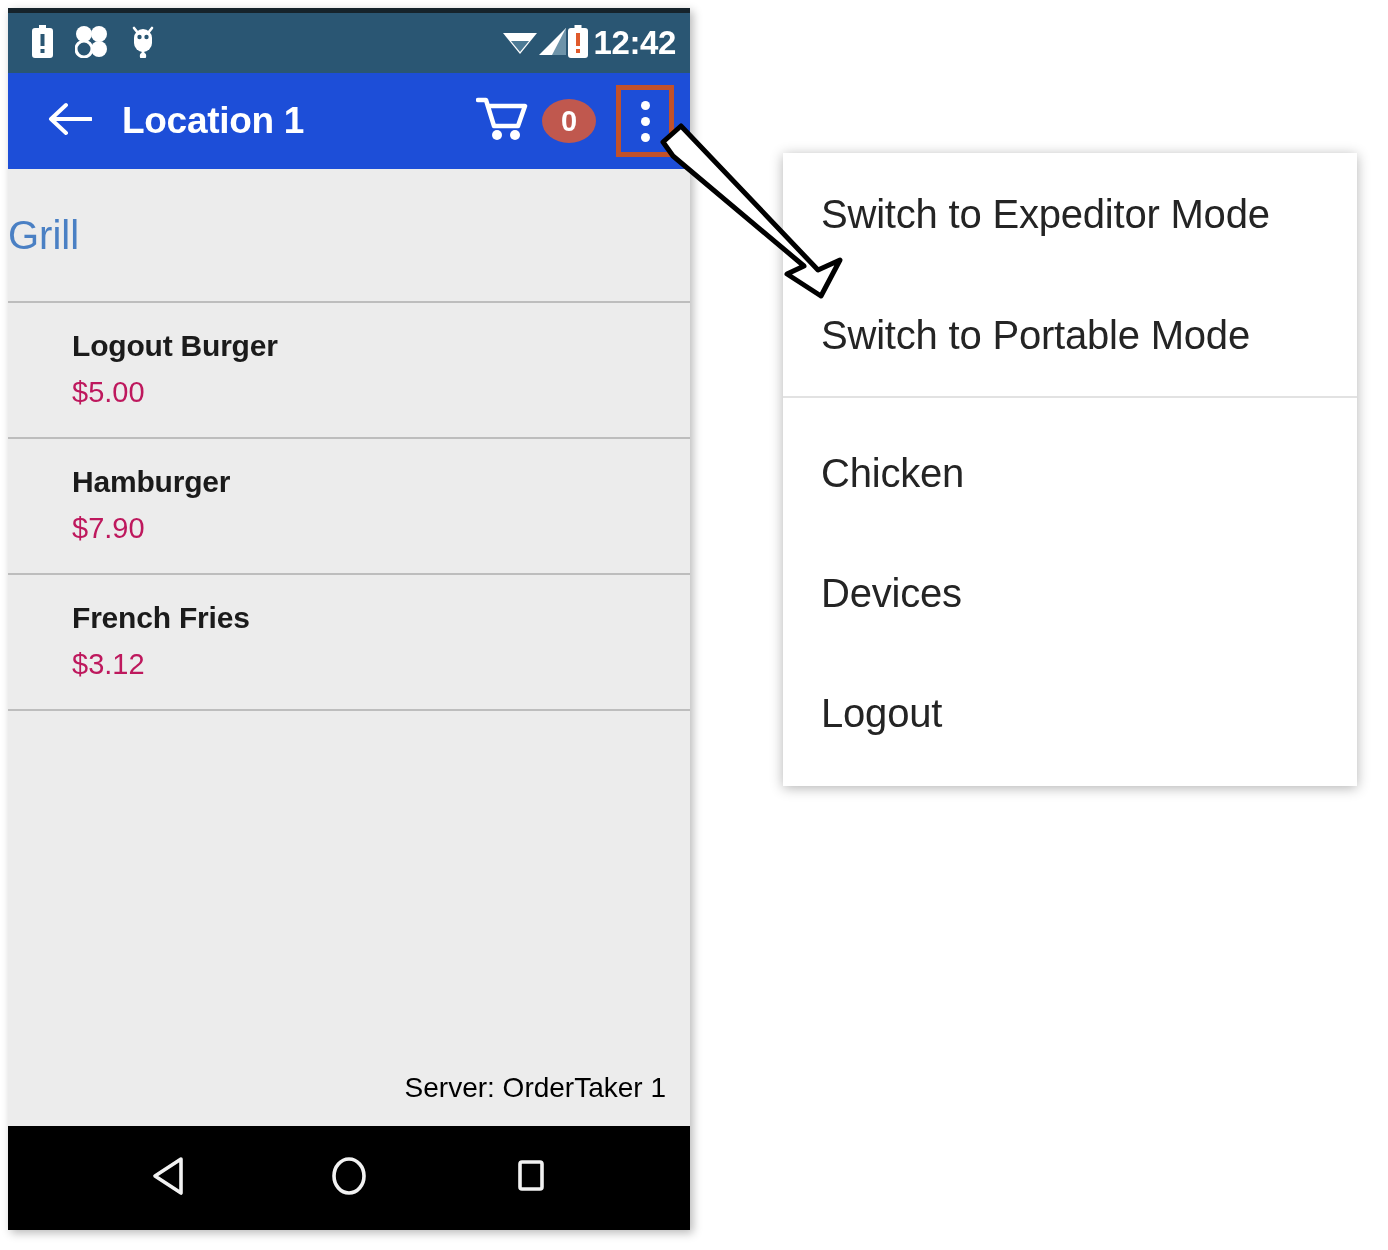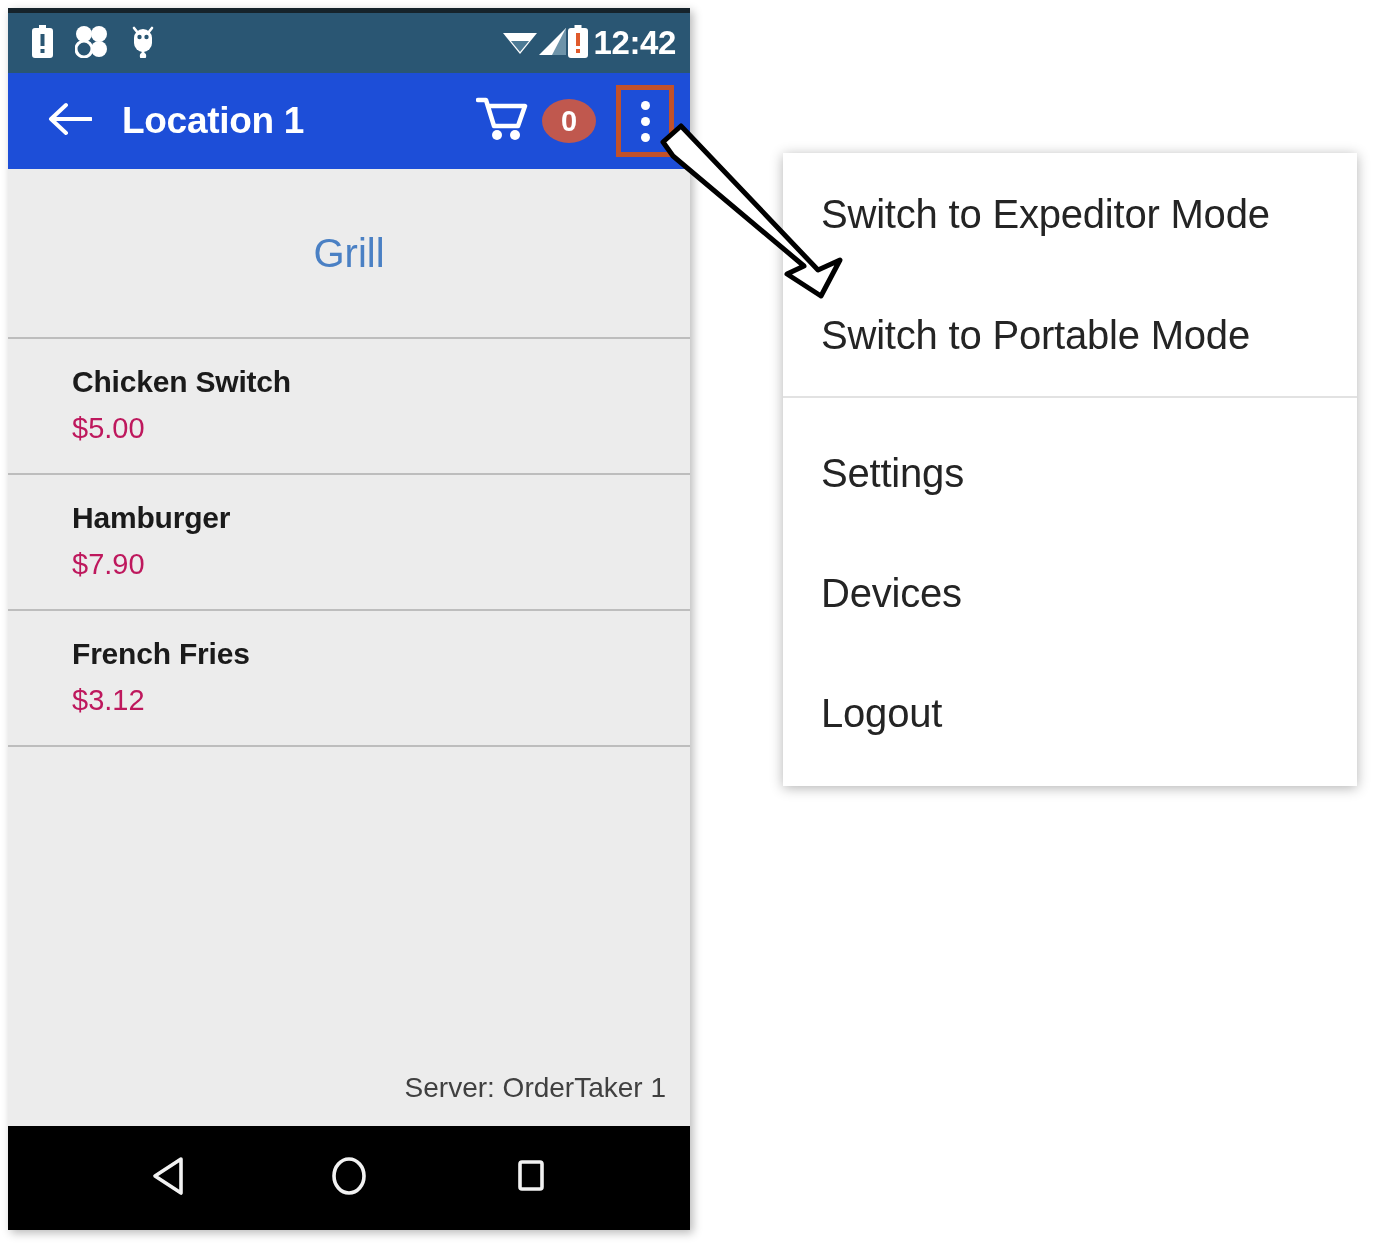--- a/index.html
+++ b/index.html
@@ -95,24 +95,23 @@
   }
   .dot { width: 9px; height: 9px; border-radius: 50%; background: #ffffff; }
 
   
   .content {
     position: relative;
     height: 957px;
     background: #ececec;
   }
   .category-header {
-    height: 170px;
-    display: flex;
-    align-items: center;
-    justify-content: center;
+    height: 134px;
+    display: flex;
+    align-items: center;
     border-bottom: 2px solid #bdbdbd;
   }
   .category-header-text {
     color: #4a80c4;
     font-size: 40px;
   }
   .menu-item {
     height: 136px;
     padding: 26px 0 0 64px;
     border-bottom: 2px solid #bdbdbd;
@@ -126,21 +125,21 @@
   .item-price {
     font-size: 29px;
     color: #be185d;
     margin-top: 13px;
   }
   .server-line {
     position: absolute;
     right: 24px;
     bottom: 22px;
     font-size: 28px;
-    color: #404040;
+    color: #000000;
   }
 
   
   .nav-bar {
     height: 104px;
     background: #000000;
     display: flex;
     align-items: center;
     justify-content: space-around;
     padding: 0 70px;
@@ -267,21 +266,21 @@
         </div>
       </div>
     </div>
 
     <div class="content">
       <div class="category-header">
         <span class="category-header-text">Grill</span>
       </div>
 
       <div class="menu-item">
-        <div class="item-name">Chicken Switch</div>
+        <div class="item-name">Logout Burger</div>
         <div class="item-price">$5.00</div>
       </div>
       <div class="menu-item">
         <div class="item-name">Hamburger</div>
         <div class="item-price">$7.90</div>
       </div>
       <div class="menu-item">
         <div class="item-name">French Fries</div>
         <div class="item-price">$3.12</div>
       </div>
@@ -308,21 +307,21 @@
     </div>
 
   </div>
 
   <div id="popup-menu">
     <div class="menu-group g1">
       <div class="menu-entry">Switch to Expeditor Mode</div>
       <div class="menu-entry">Switch to Portable Mode</div>
     </div>
     <div class="menu-group g2 group-2">
-      <div class="menu-entry">Settings</div>
+      <div class="menu-entry">Chicken</div>
       <div class="menu-entry">Devices</div>
       <div class="menu-entry">Logout</div>
     </div>
   </div>
 
   <div id="arrow-annotation">
     <svg width="230" height="200" viewBox="0 0 230 200">
       <path d="M23 42 L41 26 L178 170 L200 160 L181 196 L147 174 L164 166 L33 56 Z" fill="#ffffff" stroke="#000000" stroke-width="5" stroke-linejoin="round"></path>
     </svg>
   </div>

